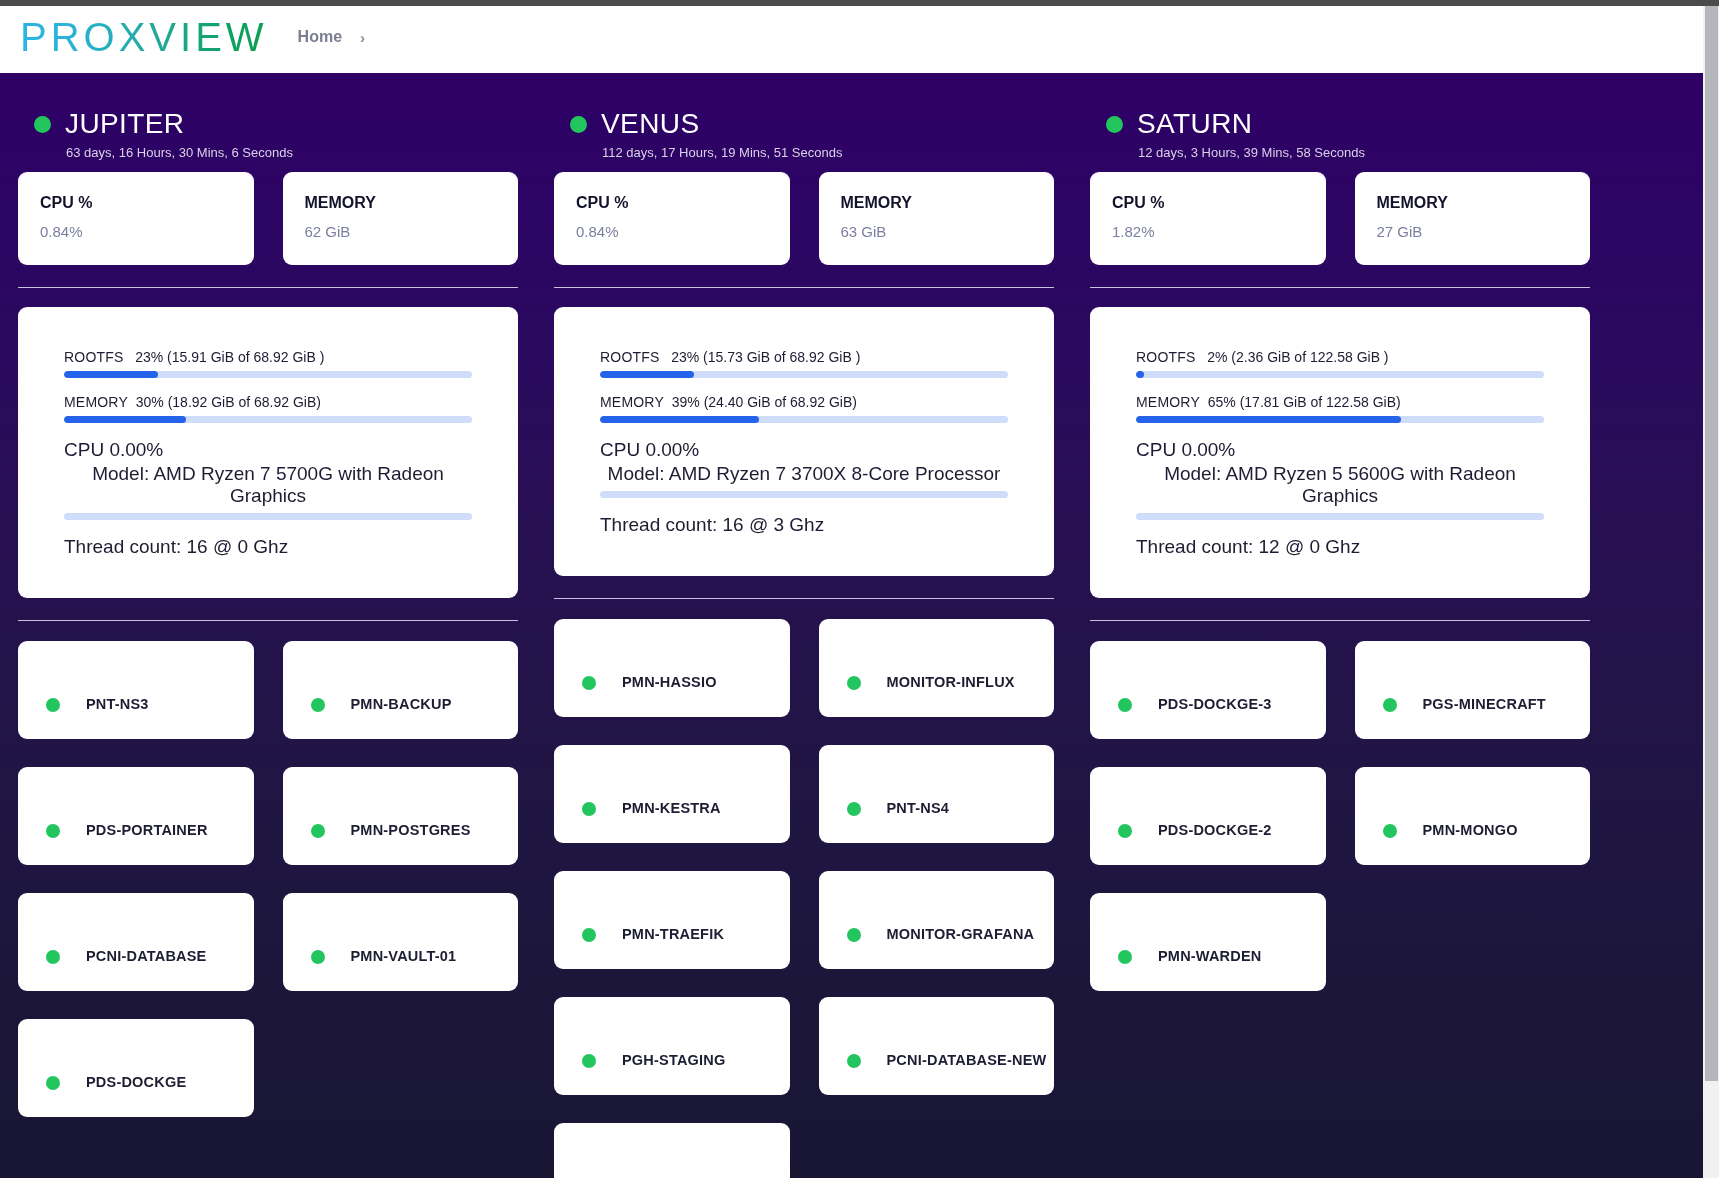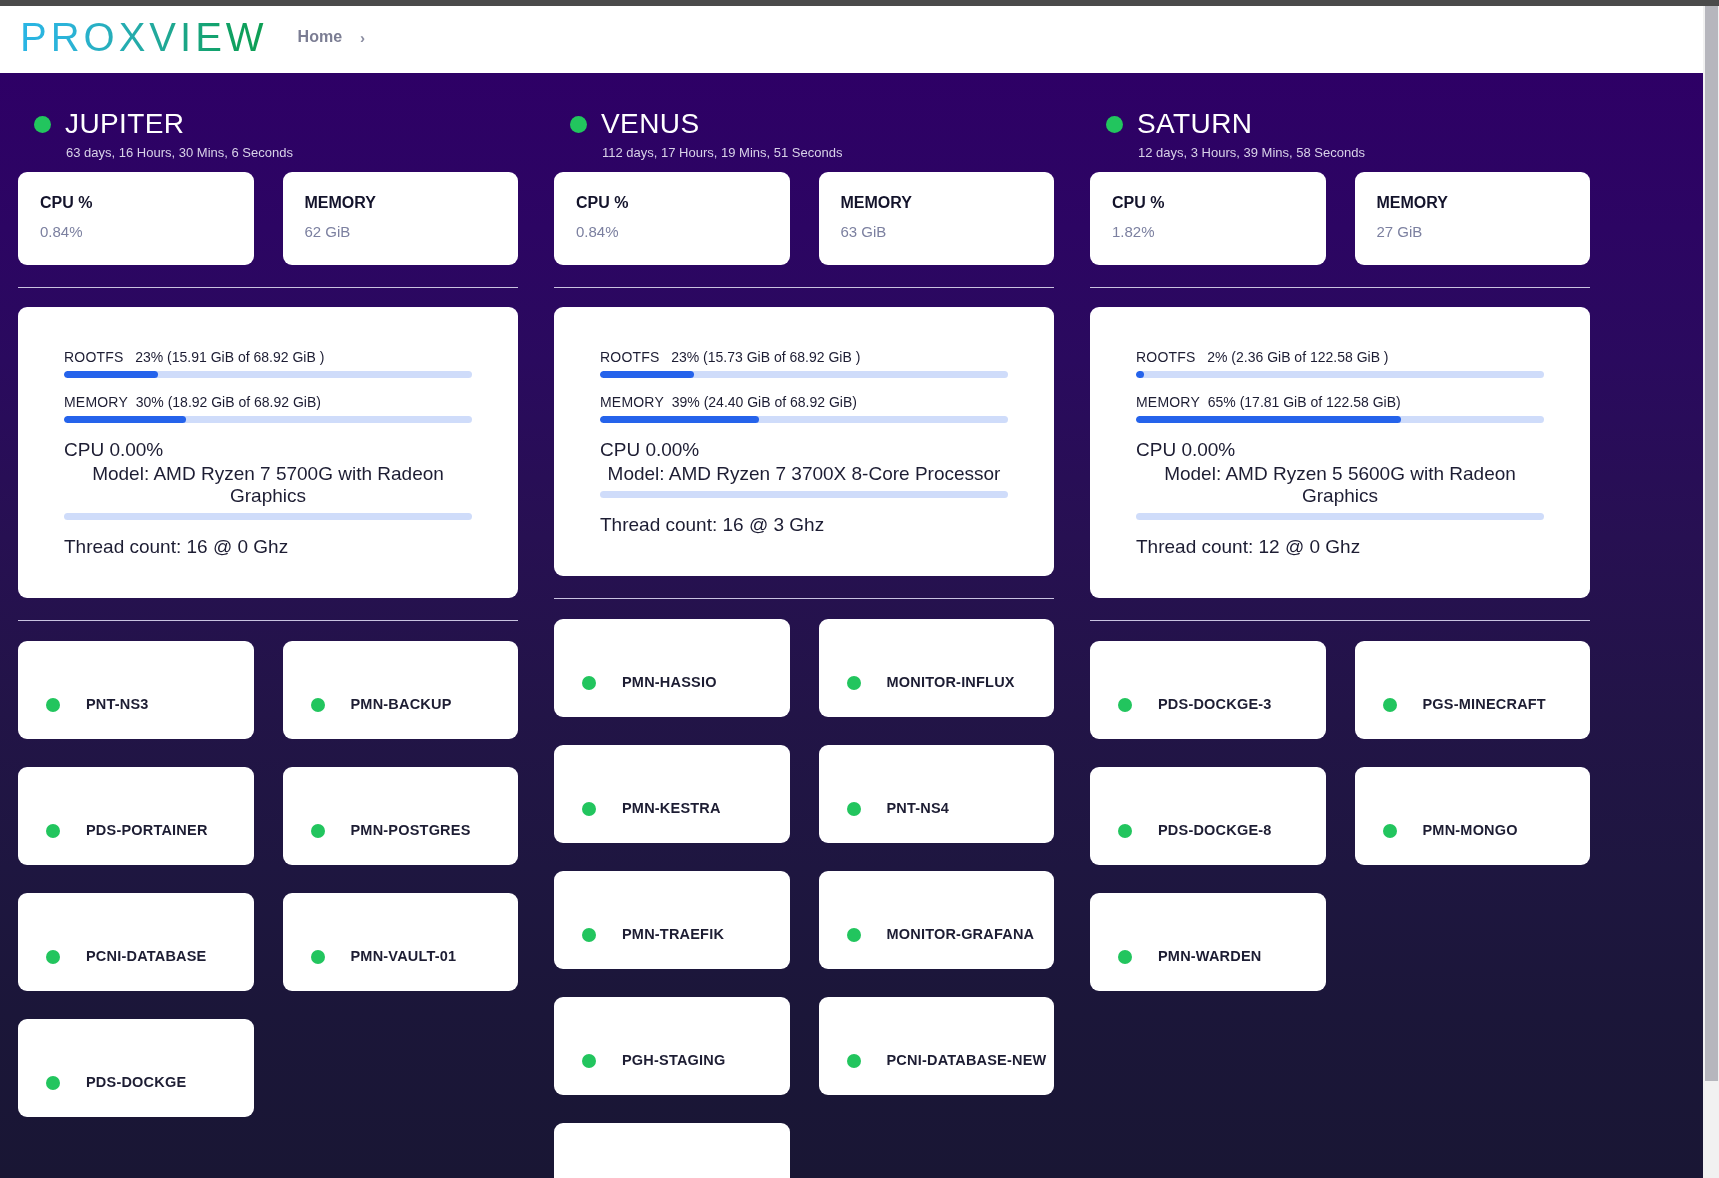--- a/index.html
+++ b/index.html
@@ -458,21 +458,21 @@
         <div class="vm-card">
           <span class="vm-dot"></span>
           <span class="vm-name">PDS-DOCKGE-3</span>
         </div>
         <div class="vm-card">
           <span class="vm-dot"></span>
           <span class="vm-name">PGS-MINECRAFT</span>
         </div>
         <div class="vm-card">
           <span class="vm-dot"></span>
-          <span class="vm-name">PDS-DOCKGE-8</span>
+          <span class="vm-name">PDS-DOCKGE-2</span>
         </div>
         <div class="vm-card">
           <span class="vm-dot"></span>
           <span class="vm-name">PMN-MONGO</span>
         </div>
         <div class="vm-card">
           <span class="vm-dot"></span>
           <span class="vm-name">PMN-WARDEN</span>
         </div>
     </div>

